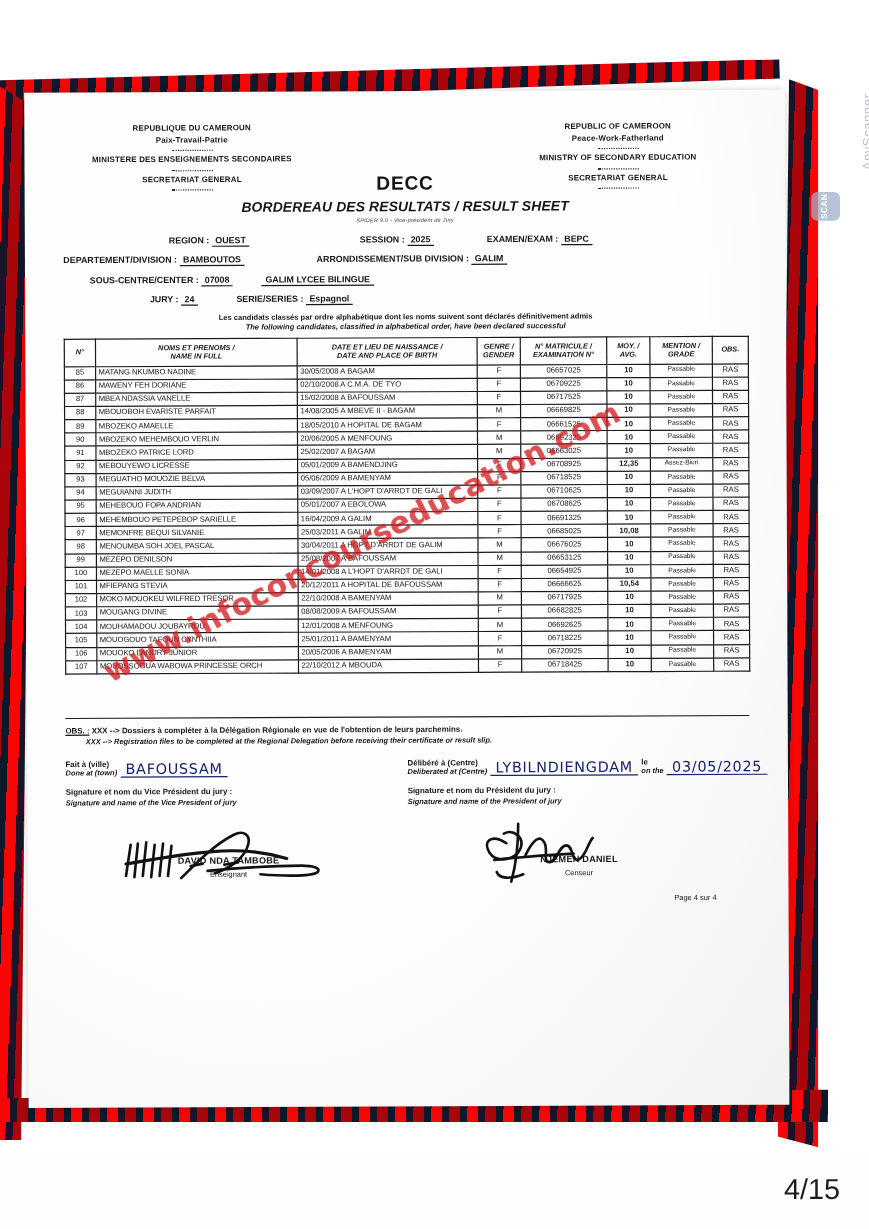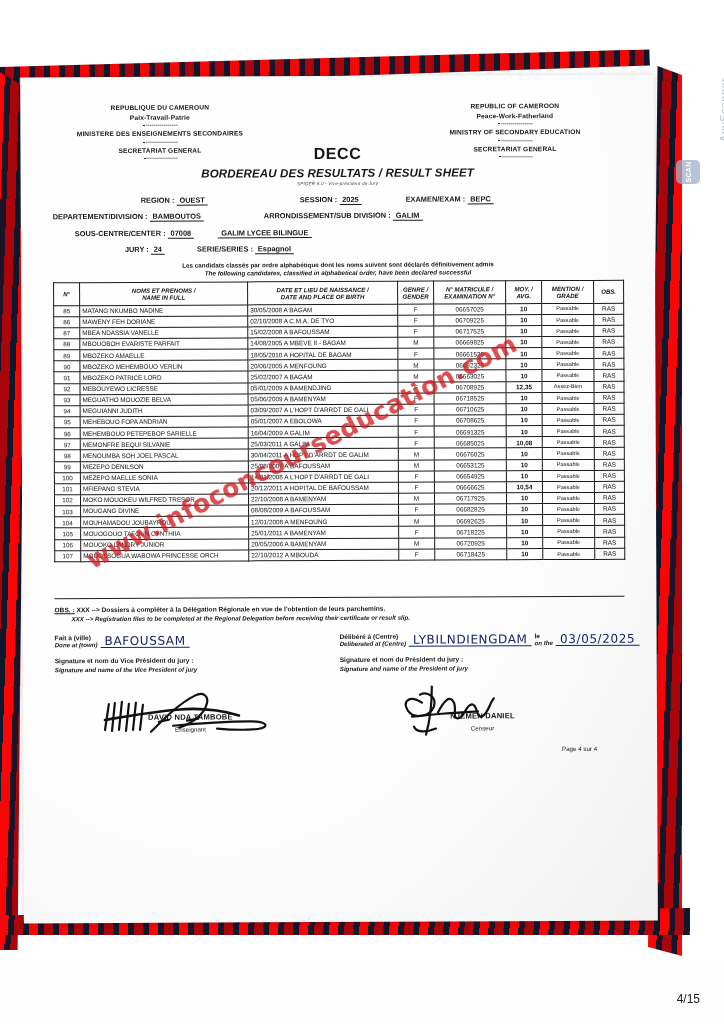--- a/index.html
+++ b/index.html
@@ -265,21 +265,21 @@
     color: #fff;
     font-size: 7px;
     font-weight: bold;
     letter-spacing: .3px;
   }
 
   
   .page-indicator {
     position: absolute;
     right: 24px; bottom: 18px;
-    font-size: 12px;
+    font-size: 24px;
     color: #1c1c1c;
     font-family: "Liberation Sans", sans-serif;
     text-align: right;
   }
 </style>
 </head>
 <body>
 
 <div id="page-sheet">
 

